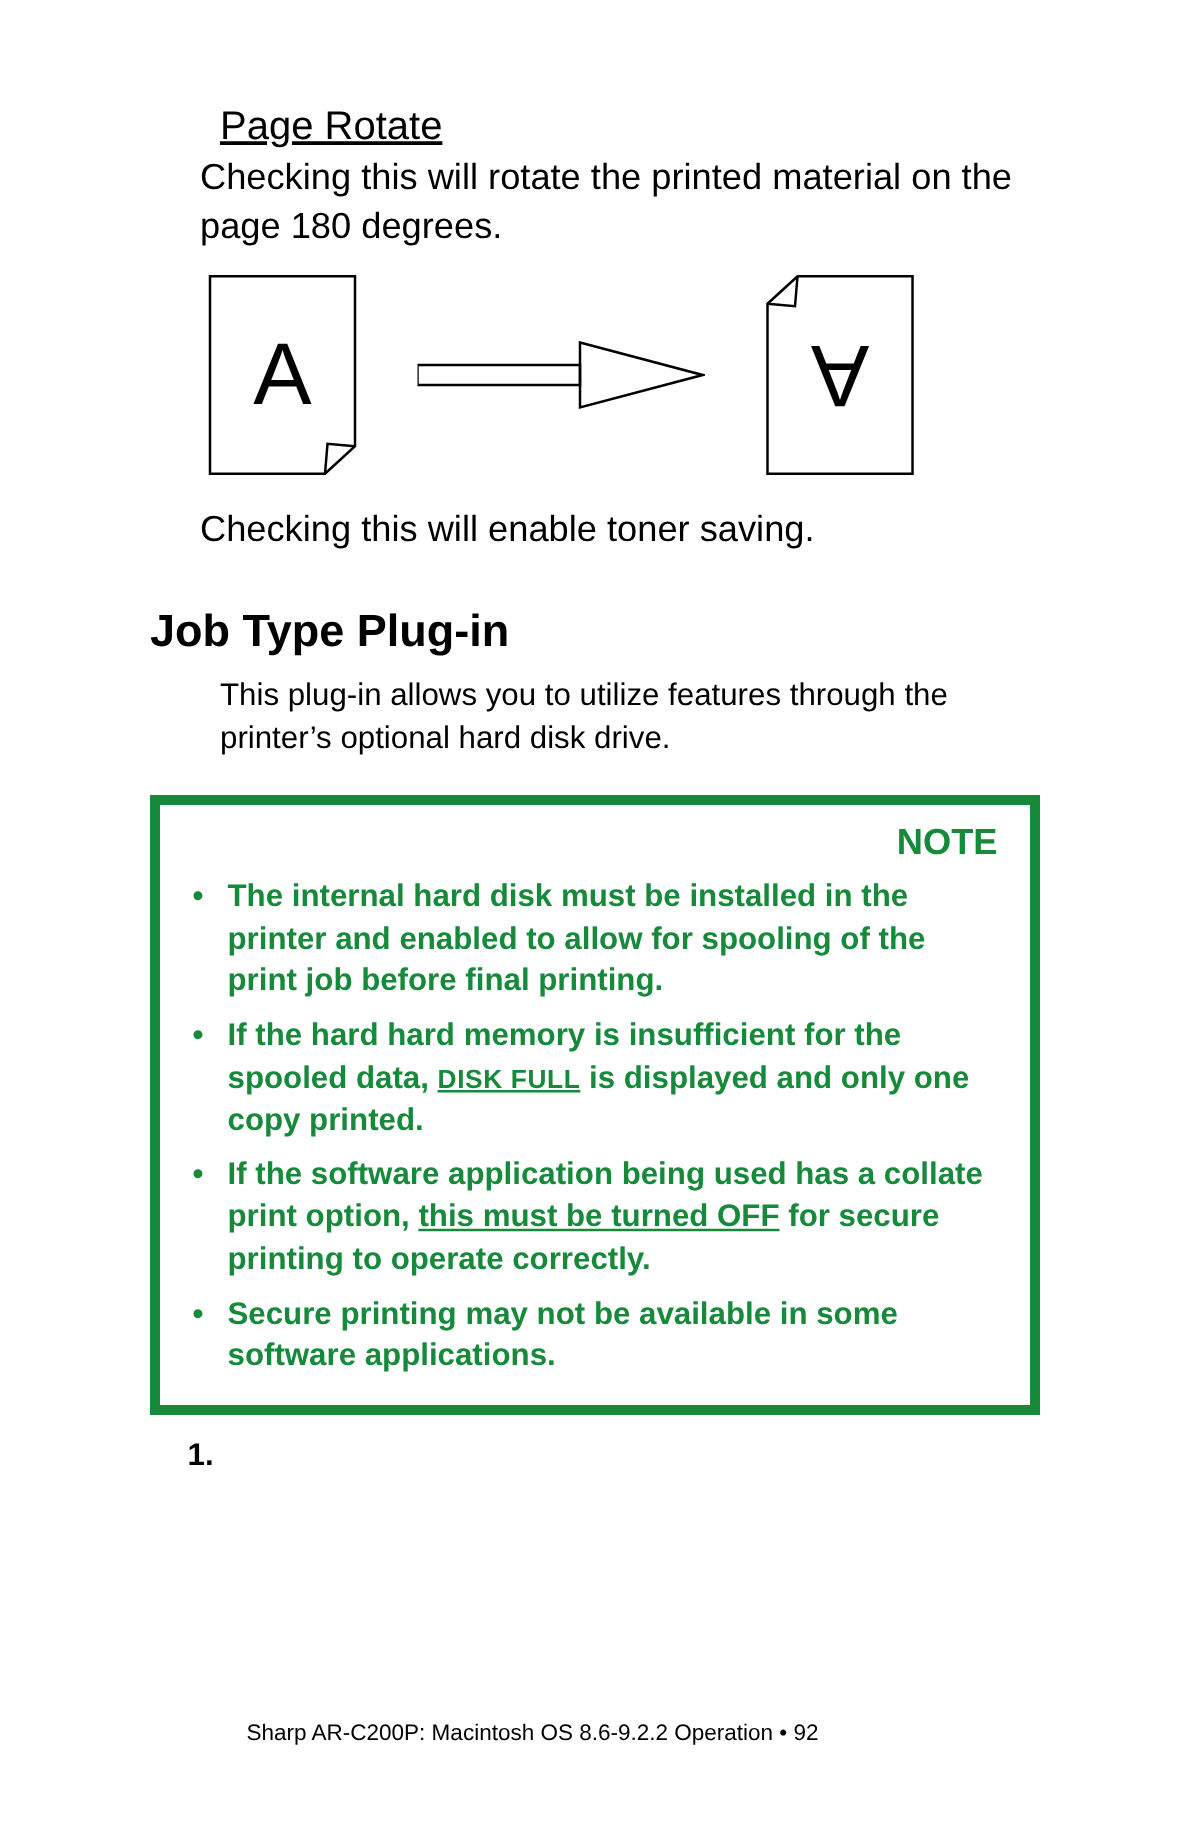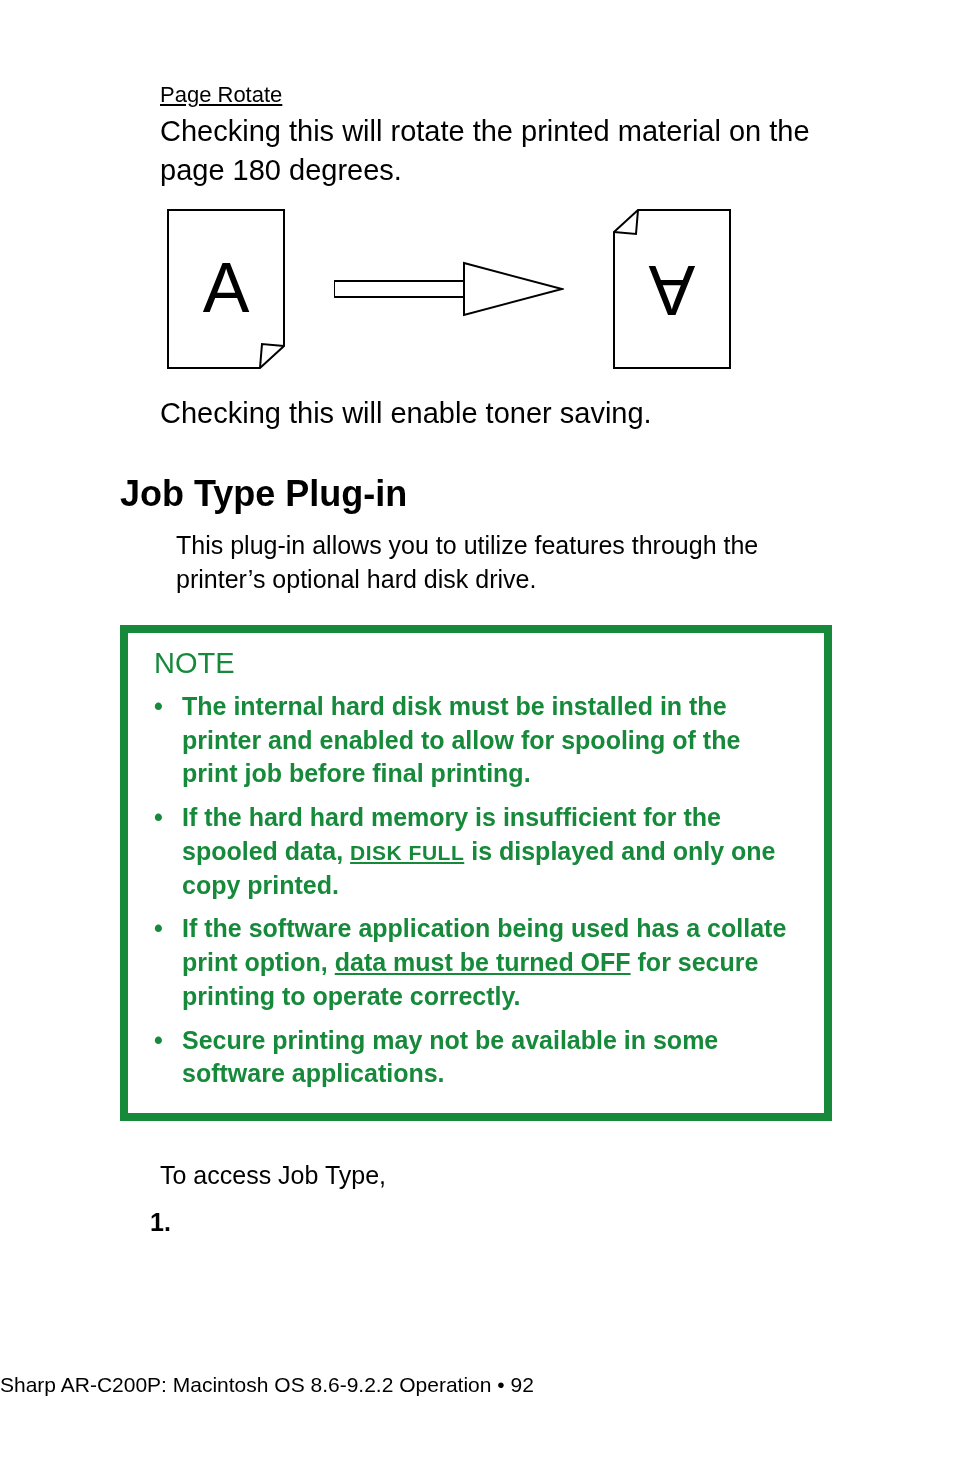--- a/index.html
+++ b/index.html
@@ -53,24 +53,24 @@
     margin-left: 16px;
   }
 
   .note-box {
     border: 8px solid #168a3a;
     margin-top: 28px;
     margin-left: -40px;
     padding: 14px 26px 22px 26px;
   }
   .note-title {
-    text-align: left;
+    text-align: right;
     color: #168a3a;
     font-family: "Trebuchet MS", "Segoe UI", Arial, sans-serif;
-    font-weight: 400;
+    font-weight: 700;
     font-size: 29px;
     margin-bottom: 6px;
   }
   .note-list {
     list-style: none;
   }
   .note-list li {
     display: flex;
     gap: 18px;
     color: #168a3a;
@@ -100,30 +100,31 @@
     font-size: 25px;
     margin-top: 18px;
     margin-left: -10px;
   }
   .numitem .num { font-weight: 700; }
 
   .footer {
     position: absolute;
     bottom: 78px;
     width: 852px;
-    font-size: 21px;
+    text-align: center;
+    font-size: 18px;
     color: #000;
   }
 </style>
 </head>
 <body>
 
 <div class="page">
 
-  <div class="u" style="font-size:22px;">Page Rotate</div>
+  <div class="u" style="font-size:32px;margin-left:16px;">Page Rotate</div>
   <div class="body-text">Checking this will rotate the printed material on the page 180 degrees.</div>
 
   <div class="diagram">
 
     <svg class="sheet" viewBox="0 0 120 162">
       <path d="M2 2 H118 V138 L94 160 H2 Z" fill="#fff" stroke="#000" stroke-width="2"></path>
       <path d="M94 160 L96 136 L118 138" fill="none" stroke="#000" stroke-width="2"></path>
       <text x="60" y="104" text-anchor="middle" class="bigA">A</text>
     </svg>
 
@@ -153,30 +154,29 @@
       </li>
       <li>
         <span class="bullet">•</span>
         <span>
           <span>If the hard hard memory is insufficient for the spooled data, </span><span class="mono-inline">DISK FULL</span><span> is displayed and only one copy printed.</span>
         </span>
       </li>
       <li>
         <span class="bullet">•</span>
         <span>
-          <span>If the software application being used has a collate print option, </span><span class="u">data must be turned OFF</span><span> for secure printing to operate correctly.</span>
+          <span>If the software application being used has a collate print option, </span><span class="u">this must be turned OFF</span><span> for secure printing to operate correctly.</span>
         </span>
       </li>
       <li>
         <span class="bullet">•</span>
         <span>Secure printing may not be available in some software applications.</span>
       </li>
     </ul>
   </div>
 
-  <div class="after-note">To access Job Type,</div>
   <div class="numitem">
     <span class="num">1.</span>
   </div>
 
 </div>
 
 <div class="footer">Sharp AR-C200P: Macintosh OS 8.6-9.2.2 Operation   •   92</div>
 
 </body></html>

